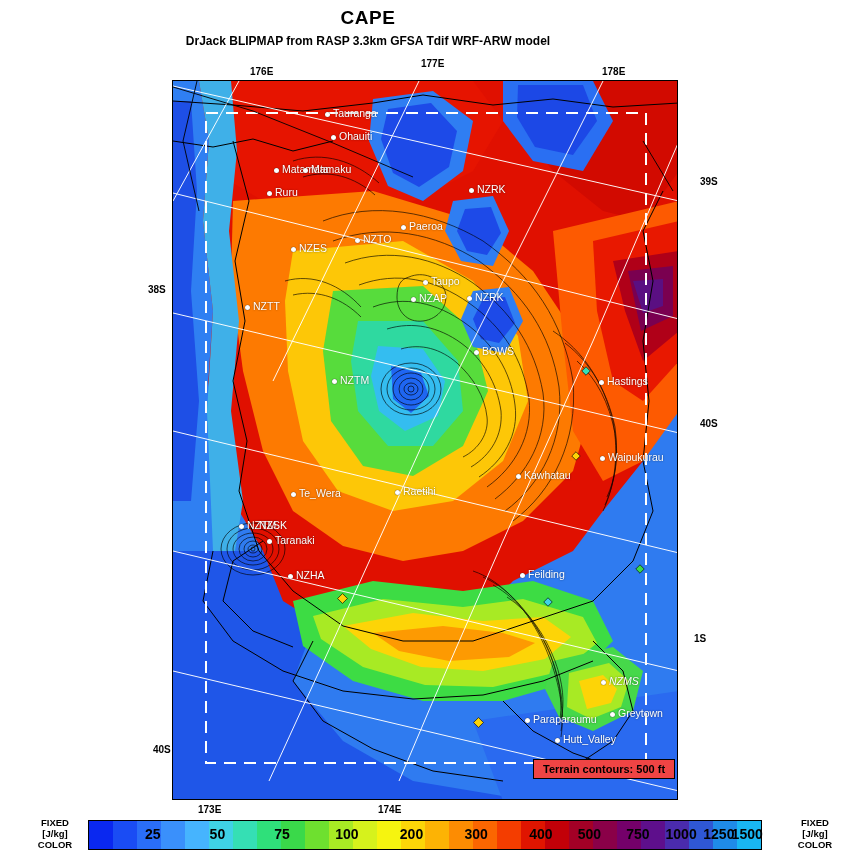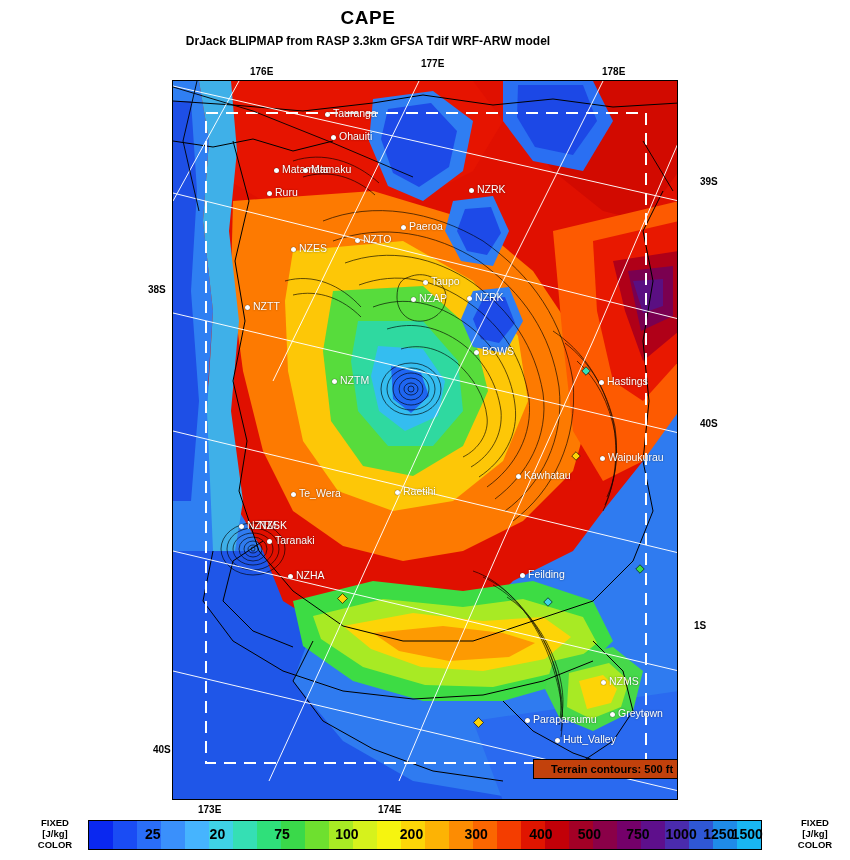--- a/index.html
+++ b/index.html
@@ -91,25 +91,25 @@
     vertical-align: middle;
     margin-right: 3px;
     box-shadow: 0 0 1px #000;
   }
 
   
   .contour-note {
     position: absolute;
     left: 360px;
     top: 678px;
-    background: #c2410c;
+    background: #ef4444;
     border: 1px solid #000;
     font-size: 11px;
     font-weight: bold;
-    padding: 3px 17px;
+    padding: 3px 9px;
     color: #000;
     white-space: nowrap;
   }
 
   
   .cbar-wrap {
     position: absolute;
     left: 88px;
     top: 820px;
     width: 674px;
@@ -162,21 +162,21 @@
 
   <div class="tick" style="left:250px; top:66px;">176E</div>
   <div class="tick" style="left:421px; top:58px;">177E</div>
   <div class="tick" style="left:602px; top:66px;">178E</div>
   <div class="tick" style="left:198px; top:804px;">173E</div>
   <div class="tick" style="left:378px; top:804px;">174E</div>
 
   <div class="tick" style="left:700px; top:176px;">39S</div>
   <div class="tick" style="left:148px; top:284px;">38S</div>
   <div class="tick" style="left:700px; top:418px;">40S</div>
-  <div class="tick" style="left:694px; top:620px;">1S</div>
+  <div class="tick" style="left:694px; top:633px;">1S</div>
   <div class="tick" style="left:153px; top:744px;">40S</div>
 
   <div class="map-wrap">
     <svg class="map-svg" width="506" height="720" viewBox="0 0 506 720">
       <defs>
         <clipPath id="frameClip">
             <rect x="0" y="0" width="506" height="720"></rect>
           </clipPath>
       </defs>
       <g clip-path="url(#frameClip)">
@@ -349,21 +349,21 @@
     <div class="place" style="left:426px; top:294px;"><span class="dot"></span><span>Hastings</span></div>
     <div class="place" style="left:427px; top:370px;"><span class="dot"></span><span>Waipukurau</span></div>
     <div class="place" style="left:222px; top:376px;margin-top:28px;"><span class="dot"></span><span>Raetihi</span></div>
     <div class="place" style="left:343px; top:388px;"><span class="dot"></span><span>Kawhatau</span></div>
     <div class="place" style="left:118px; top:406px;"><span class="dot"></span><span>Te_Wera</span></div>
     <div class="place" style="left:66px; top:438px;"><span class="dot"></span><span>NZTM</span></div>
     <div class="place" style="left:86px; top:438px;"><span>NZSK</span></div>
     <div class="place" style="left:94px; top:453px;"><span class="dot"></span><span>Taranaki</span></div>
     <div class="place" style="left:347px; top:487px;"><span class="dot"></span><span>Feilding</span></div>
     <div class="place" style="left:115px; top:488px;"><span class="dot"></span><span>NZHA</span></div>
-    <div class="place" style="left:428px; top:594px;"><span class="dot"></span><span>NZMS</span></div>
+    <div class="place" style="left:428px; top:594px;font-style:italic;"><span class="dot"></span><span>NZMS</span></div>
     <div class="place" style="left:437px; top:626px;"><span class="dot"></span><span>Greytown</span></div>
     <div class="place" style="left:352px; top:632px;"><span class="dot"></span><span>Paraparaumu</span></div>
     <div class="place" style="left:382px; top:652px;"><span class="dot"></span><span>Hutt_Valley</span></div>
 
     <div class="contour-note">Terrain contours: 500 ft</div>
   </div>
 
   <div class="fixed-box fixed-left">
     <div>FIXED</div>
     <div>[J/kg]</div>
@@ -401,21 +401,21 @@
         <div style="background: rgb(138, 0, 72);"></div>
         <div style="background: rgb(116, 0, 106);"></div>
         <div style="background: rgb(94, 15, 140);"></div>
         <div style="background: rgb(74, 43, 173);"></div>
         <div style="background: rgb(47, 87, 212);"></div>
         <div style="background: rgb(31, 139, 232);"></div>
         <div style="background: rgb(25, 182, 242);"></div>
       </div>
     <div class="cbar-labels" id="cbar-labels">
         <span style="left: 9.6%;">25</span>
-        <span style="left: 19.2%;">20</span>
+        <span style="left: 19.2%;">50</span>
         <span style="left: 28.8%;">75</span>
         <span style="left: 38.4%;">100</span>
         <span style="left: 48%;">200</span>
         <span style="left: 57.6%;">300</span>
         <span style="left: 67.2%;">400</span>
         <span style="left: 74.4%;">500</span>
         <span style="left: 81.6%;">750</span>
         <span style="left: 88%;">1000</span>
         <span style="left: 93.6%;">1250</span>
         <span style="left: 97.8%;">1500</span>

